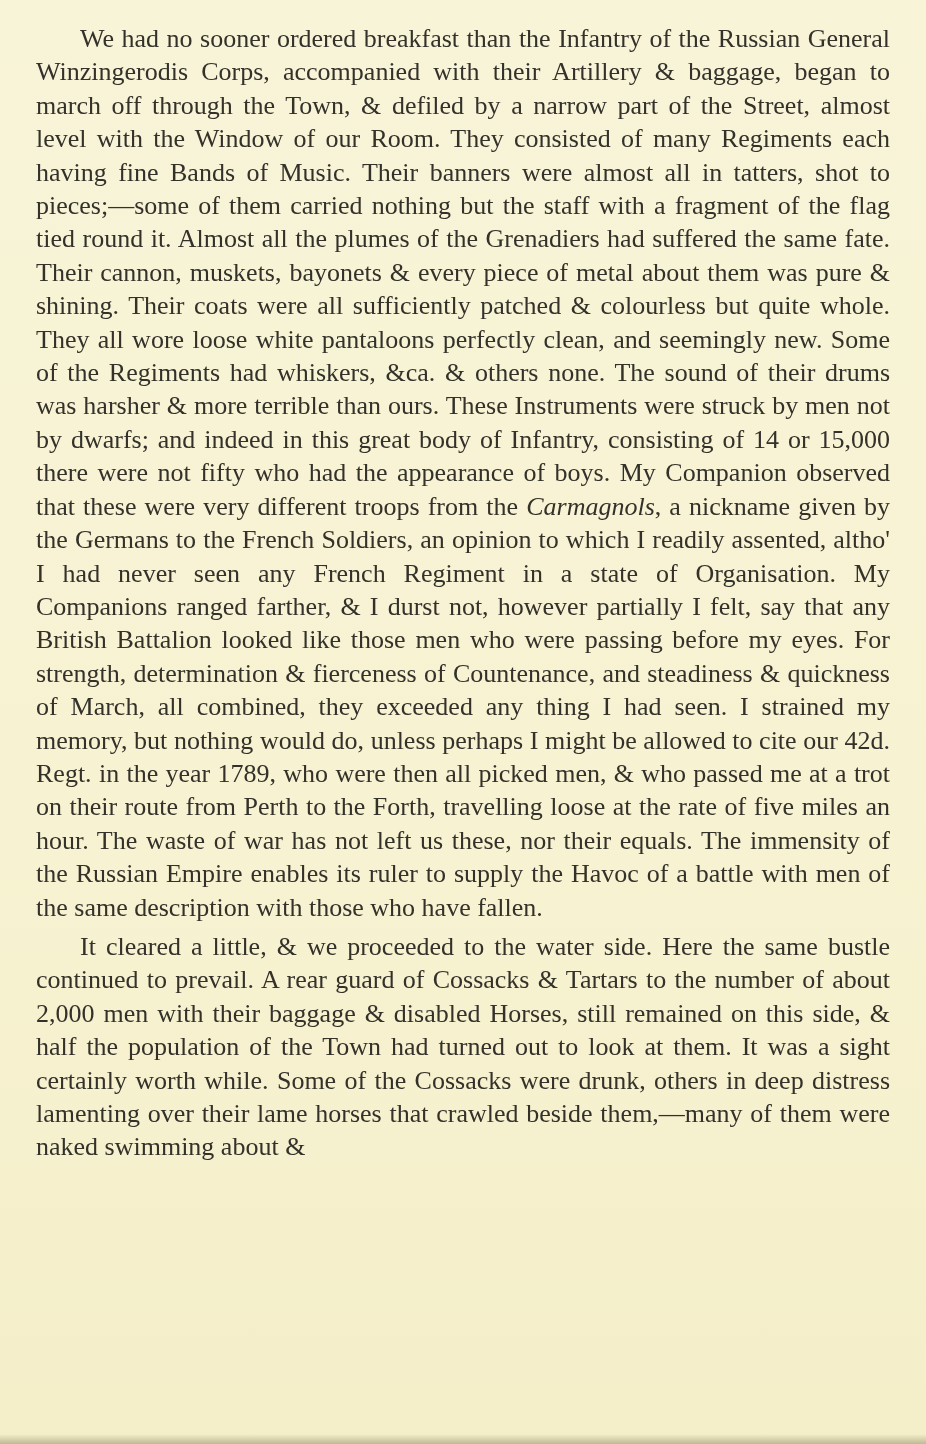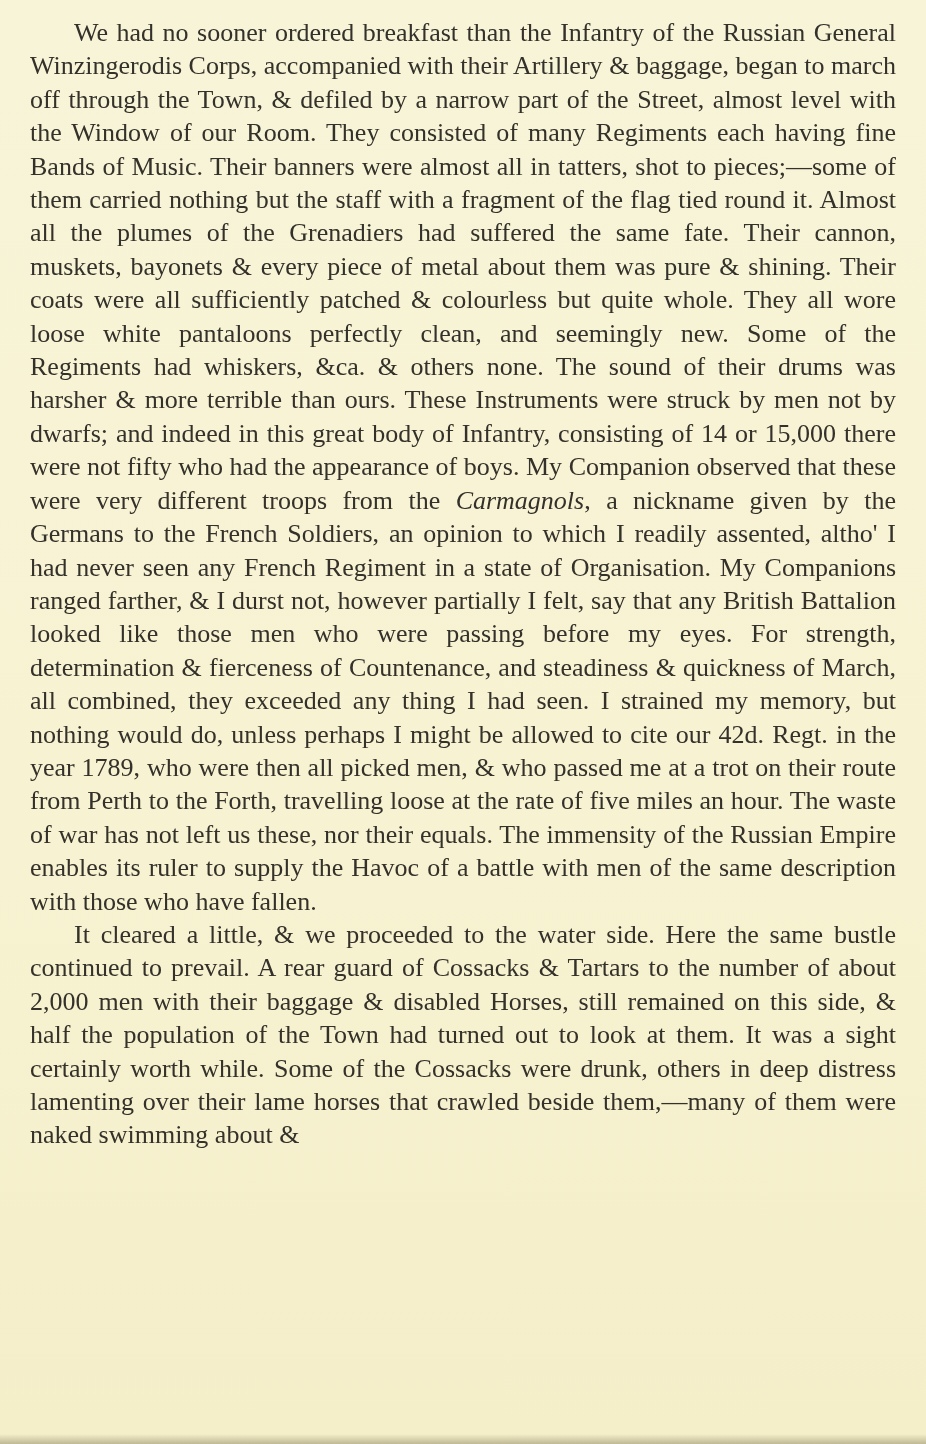--- a/index.html
+++ b/index.html
@@ -26,21 +26,21 @@
     content: "";
     position: absolute;
     left: 0;
     right: 0;
     bottom: 0;
     height: 10px;
     background: linear-gradient(180deg, rgba(120,105,60,0) 0%, rgba(96,86,52,0.35) 100%);
     pointer-events: none;
   }
   .para {
-    margin: 0;
+    margin: 6px;
     text-indent: 44px;
   }
   .italic {
     font-style: italic;
   }
 </style>
 </head>
 <body>
 
 <div class="page">

